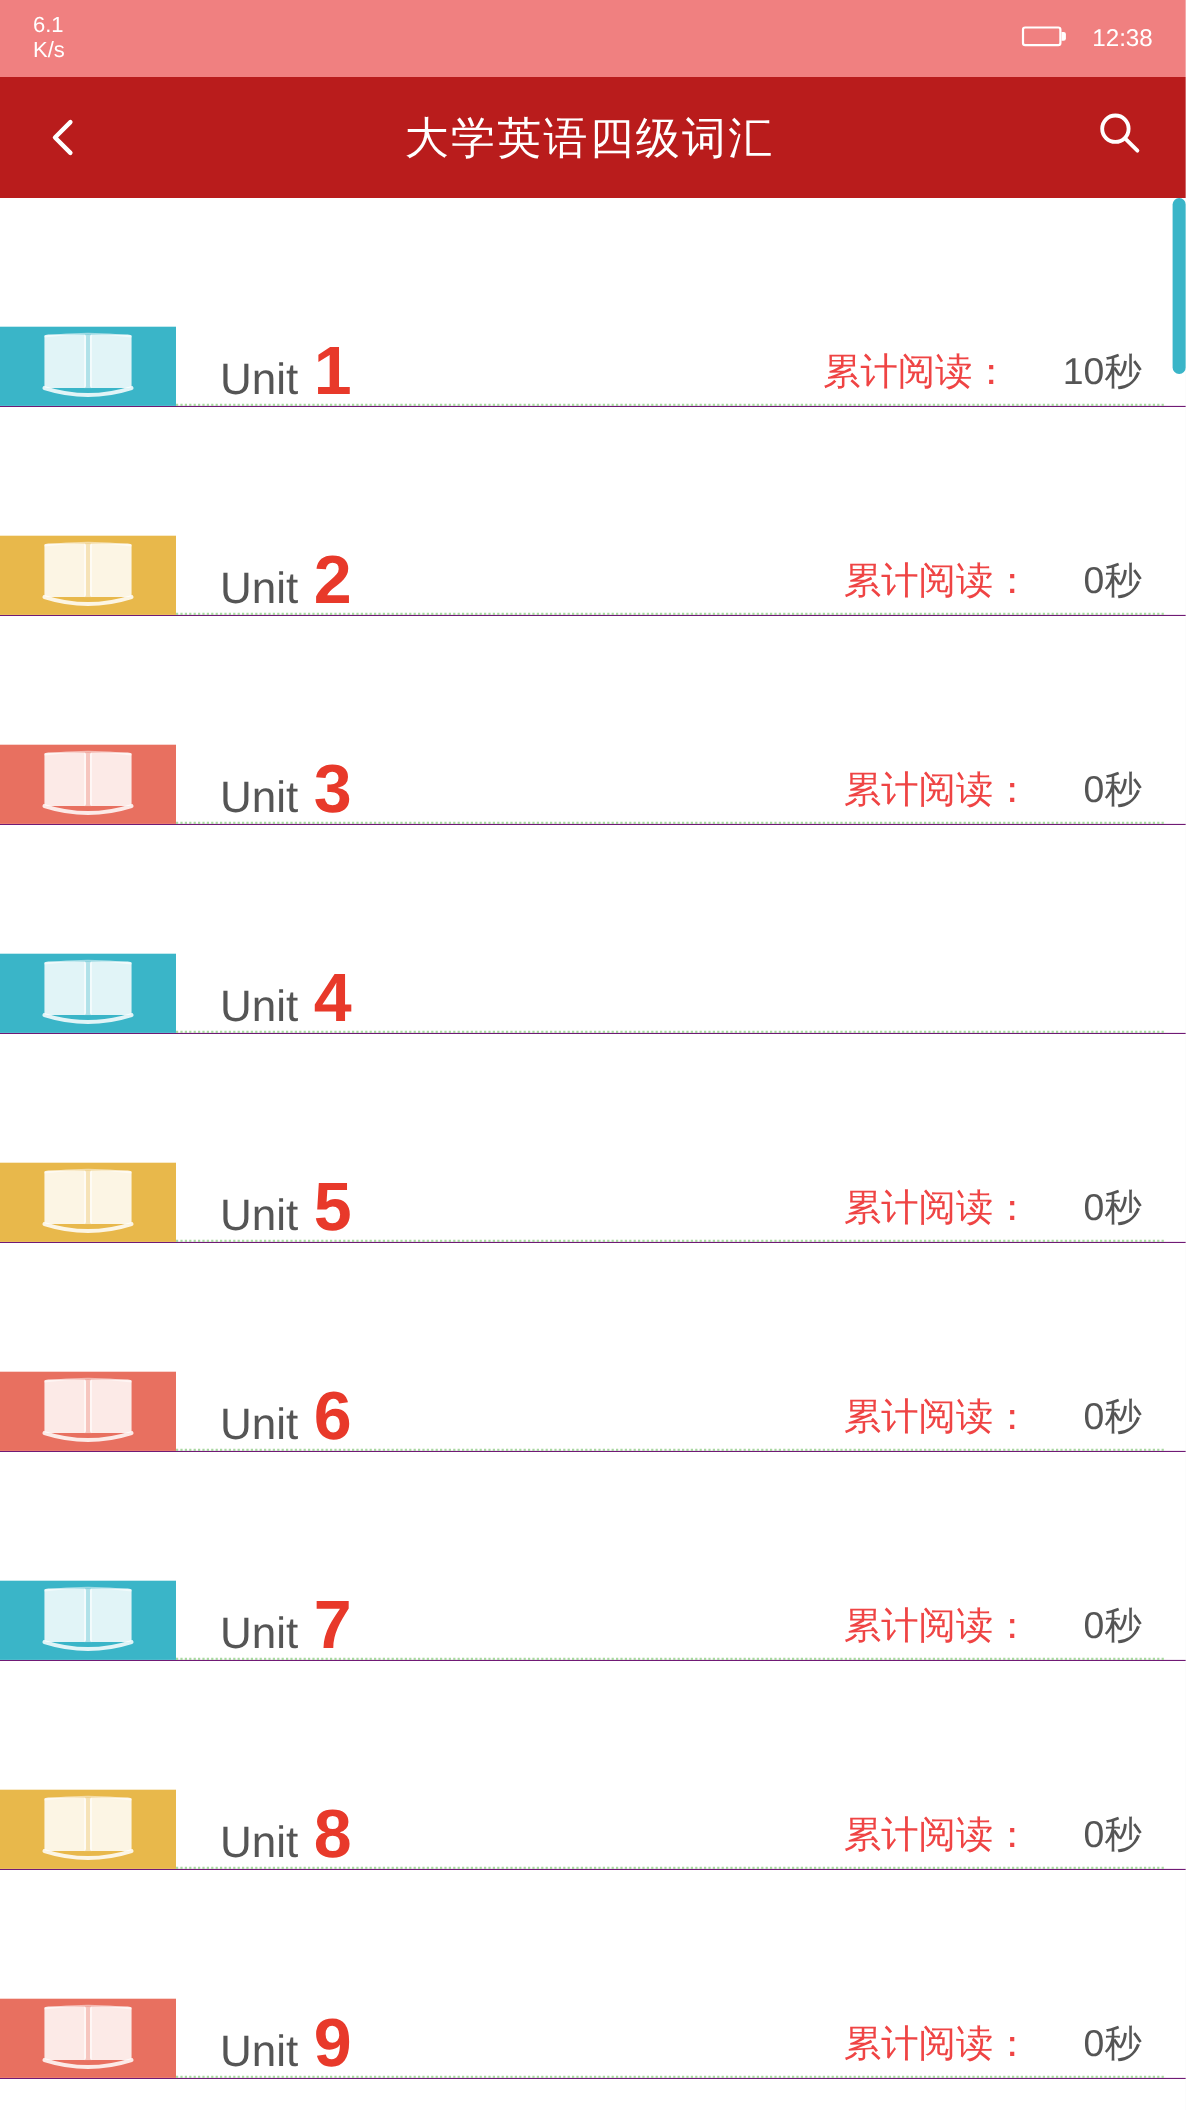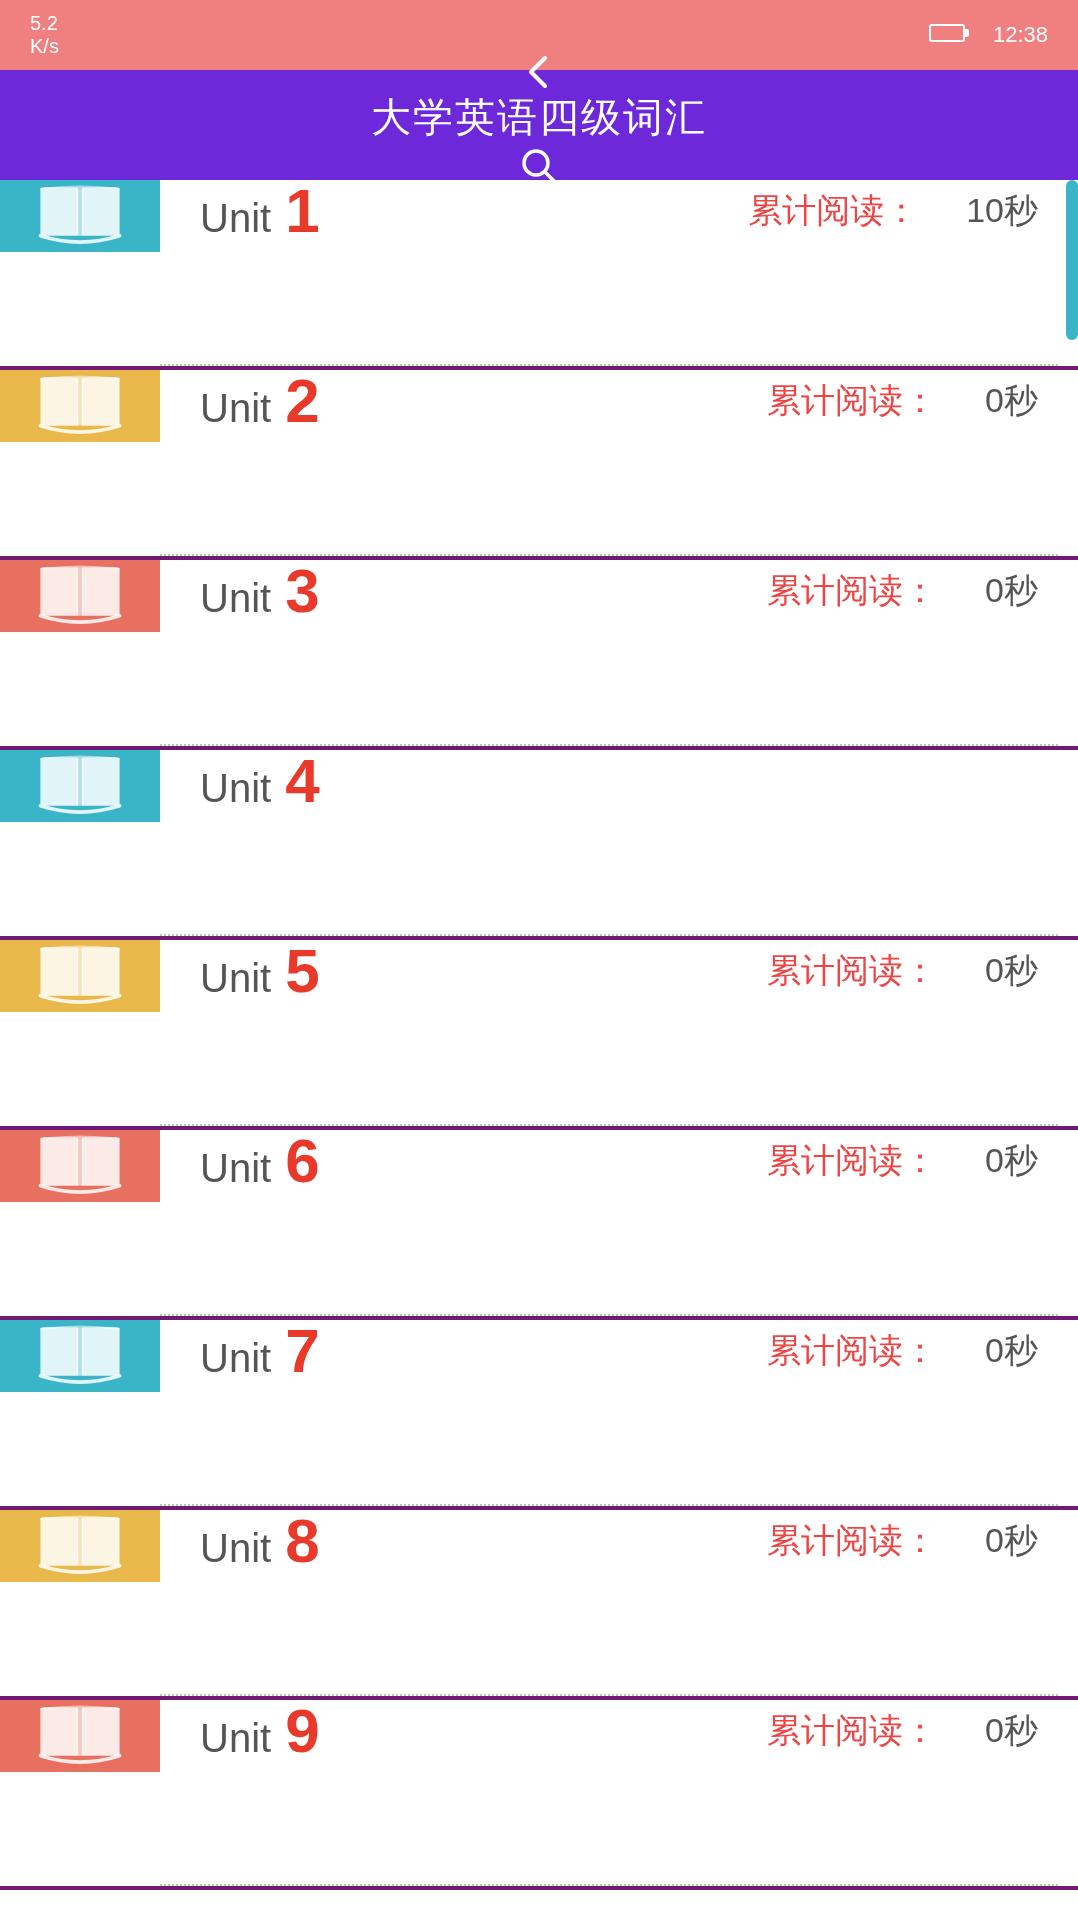--- a/index.html
+++ b/index.html
@@ -56,28 +56,27 @@
     }
     .battery-fill {
       background: white;
       height: 100%;
       width: 95%;
       border-radius: 1px;
     }
 
     
     .app-header {
-      background: #6d28d9;
+      background: #b91c1c;
       height: 110px;
       display: flex;
       align-items: center;
-      justify-content: center;
+      justify-content: space-between;
       padding: 0 40px;
       color: white;
-      flex-direction: column;
     }
     .header-back {
       font-size: 40px;
       cursor: pointer;
       display: flex;
       align-items: center;
     }
     .header-title {
       font-size: 40px;
       font-weight: 500;
@@ -101,22 +100,22 @@
       height: 160px;
       border-radius: 6px;
     }
 
     
     .unit-list {
       background: white;
     }
     .unit-item {
       display: flex;
-      align-items: flex-start;
-      border-bottom: 4px solid #701a75;
+      align-items: flex-end;
+      border-bottom: 1px solid #701a75;
       height: 190px;
       cursor: pointer;
       position: relative;
     }
     .unit-item::after {
       content: '';
       position: absolute;
       bottom: 0;
       left: 160px;
       right: 20px;
@@ -169,21 +168,21 @@
       white-space: nowrap;
     }
     .reading-label { color: #ef4444; }
     .reading-value { color: #555; margin-left: 48px; }
   </style>
 </head>
 <body>
 
 <div class="status-bar">
   <div style="font-size:20px;">
-    <span>5.2</span><br><span>K/s</span>
+    <span>6.1</span><br><span>K/s</span>
   </div>
   <div class="status-right">
     <span>
       <span class="battery-icon"><span class="battery-fill"></span></span>
     </span>
     <span>12:38</span>
   </div>
 </div>
 
 <div class="app-header">

